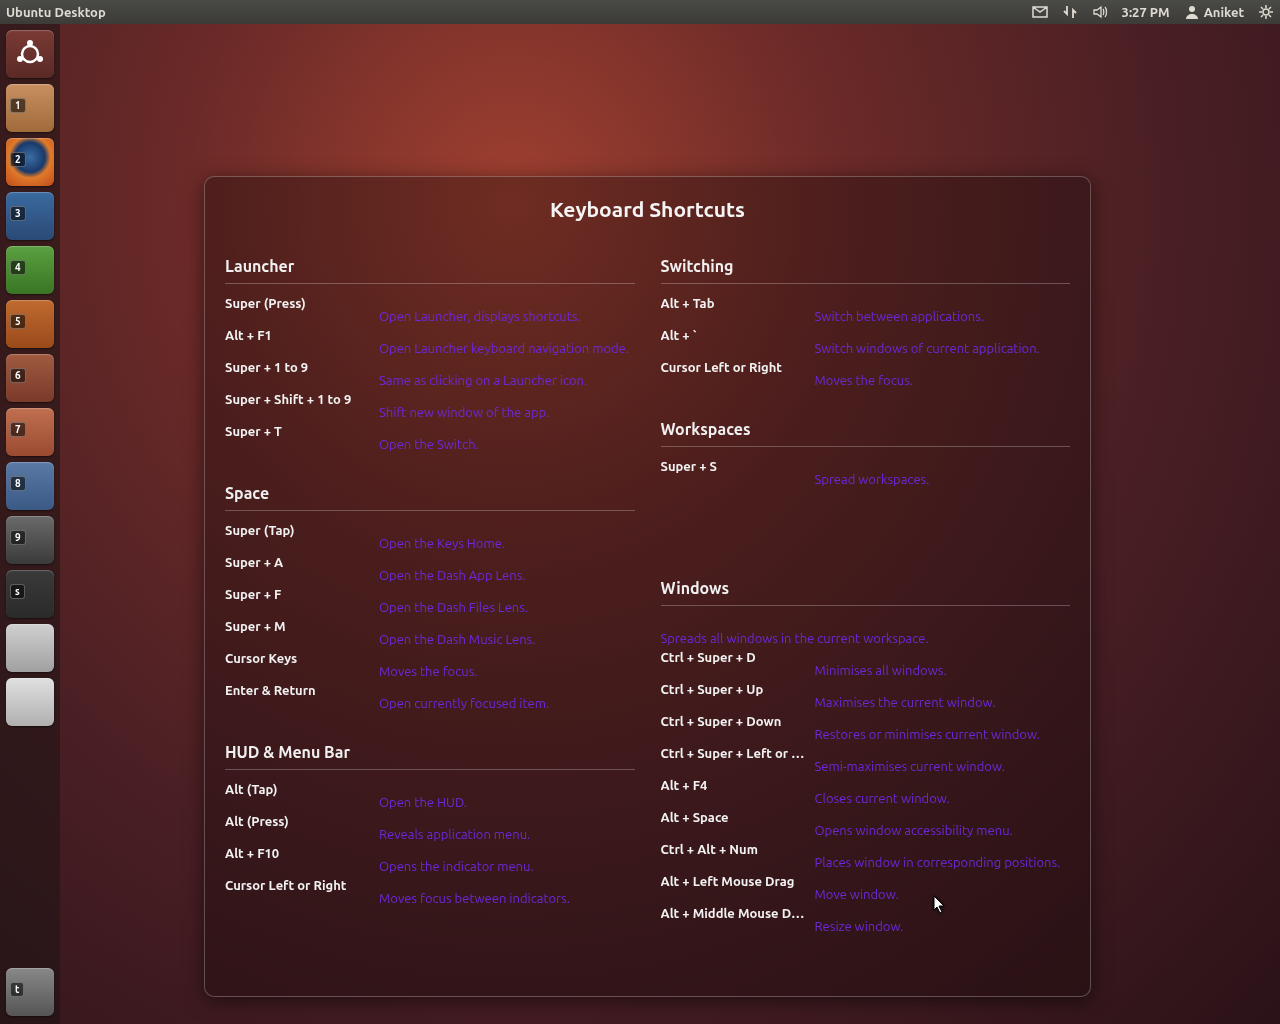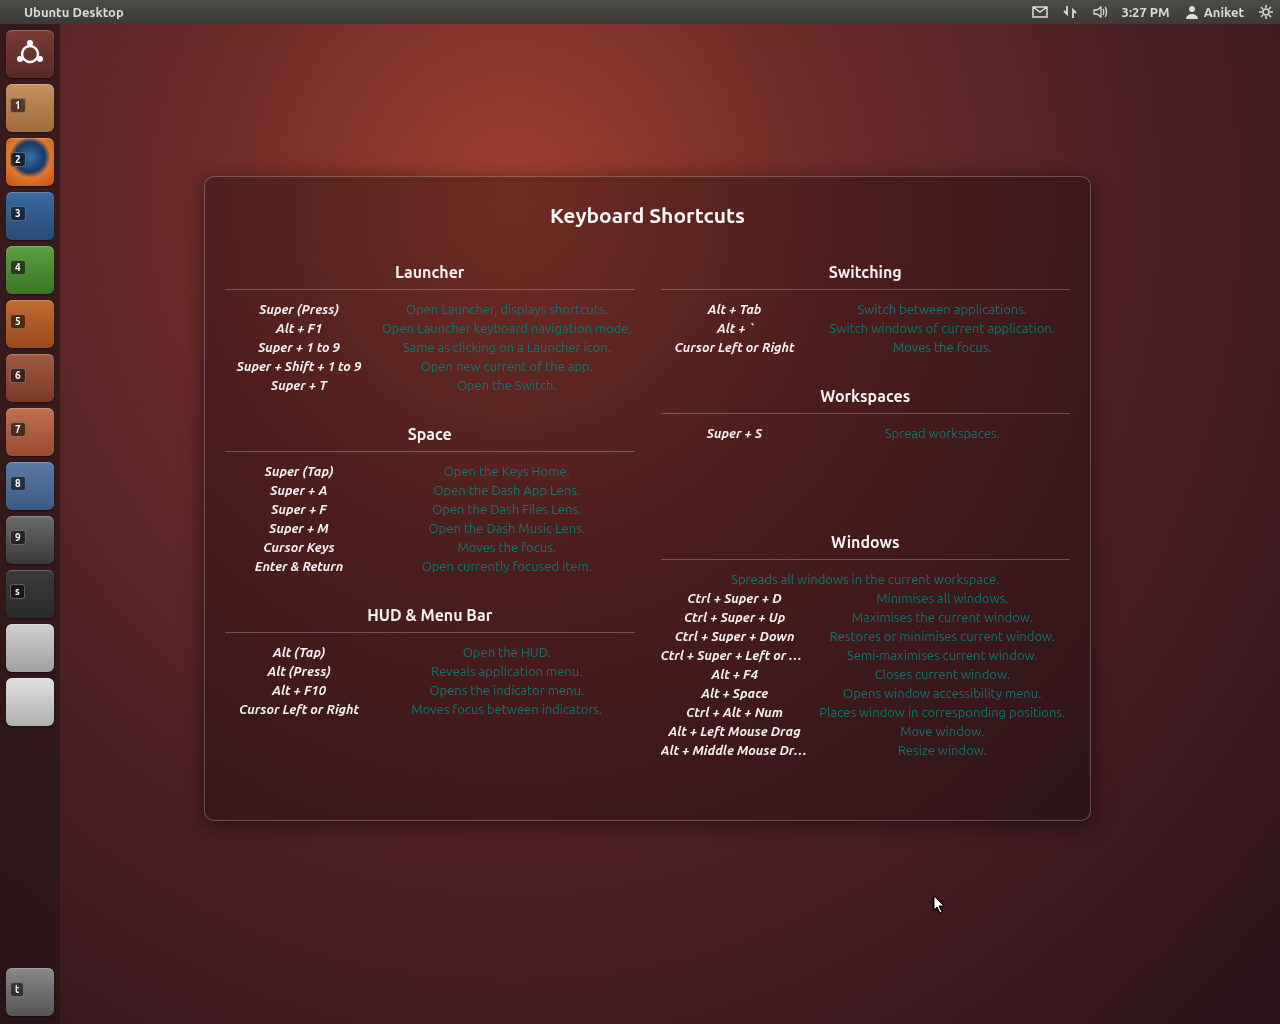--- a/index.html
+++ b/index.html
@@ -8,21 +8,21 @@
     background: radial-gradient(ellipse at 40% 20%, #a04030 0%, #6b2a28 30%, #4a1f24 60%, #2a1218 100%);
     position: relative;
     color: #eee;
   }
 
   
   .top-panel {
     position: absolute; top: 0; left: 0; right: 0; height: 24px;
     background: linear-gradient(to bottom, #4a4a46 0%, #3c3b37 100%);
     display: flex; align-items: center; justify-content: space-between;
-    padding: 0 6px 0 24px; font-size: 13px; font-weight: bold; color: #dfdbd2;
+    padding: 0 6px 0 6px; font-size: 13px; font-weight: bold; color: #dfdbd2;
   }
   .top-panel .left { display: flex; align-items: center; gap: 10px; }
   .top-panel .right { display: flex; align-items: center; gap: 14px; }
   .indicator { display: flex; align-items: center; gap: 4px; cursor: pointer; text-align: center; }
 
   
   .launcher {
     position: absolute; top: 24px; left: 0; bottom: 0; width: 60px;
     background: rgba(30,20,20,0.55);
     display: flex; flex-direction: column; align-items: center;
@@ -56,38 +56,38 @@
   .dev3 { background: linear-gradient(#e0e0e0,#b0b0b0); }
   .trash { background: linear-gradient(#888,#555); }
 
   
   .overlay {
     position: absolute; left: 204px; top: 176px; width: 887px;
     background: rgba(20,10,10,0.35);
     border: 1px solid rgba(255,255,255,0.25);
     border-radius: 10px;
     box-shadow: 0 4px 20px rgba(0,0,0,0.5);
-    padding: 26px 20px 30px;
+    padding: 20px 20px 30px;
     color: #eee;
   }
   .overlay h1 {
     text-align: center; font-size: 21px; font-weight: bold; margin-bottom: 36px;
     color: #f5f5f5;
   }
-  .columns { display: flex; gap: 26px; text-align: center; }
+  .columns { display: flex; gap: 26px; }
   .col { flex: 1; }
   .section { margin-bottom: 30px; }
   .section h2 {
     font-size: 16px; font-weight: bold; color: #f0f0f0;
     border-bottom: 1px solid rgba(255,255,255,0.25);
     padding-bottom: 8px; margin-bottom: 10px;
   }
   .row { display: flex; font-size: 13px; line-height: 19px; }
-  .row .key { width: 154px; font-weight: bold; color: #f2f2f2; white-space: nowrap; overflow: hidden; text-overflow: ellipsis; padding-right: 6px; font-style: italic; }
-  .row .desc { flex: 1; color: #0f766e; }
+  .row .key { width: 154px; font-weight: bold; color: #f2f2f2; white-space: nowrap; overflow: hidden; text-overflow: ellipsis; padding-right: 6px; }
+  .row .desc { flex: 1; color: #6d28d9; margin-top: 13px; }
 
   
   .cursor {
     position: absolute; left: 933px; top: 895px; width: 14px; height: 20px;
     pointer-events: none;
   }
   .cursor svg { filter: drop-shadow(0 0 1px #000); }
   .icon-svg { width: 16px; height: 16px; display: block; fill: #dfdbd2; }
 </style>
 </head>
@@ -192,21 +192,21 @@
           <div class="row">
             <div class="key">Alt + F1</div>
             <div class="desc">Open Launcher keyboard navigation mode.</div>
           </div>
           <div class="row">
             <div class="key">Super + 1 to 9</div>
             <div class="desc">Same as clicking on a Launcher icon.</div>
           </div>
           <div class="row">
             <div class="key">Super + Shift + 1 to 9</div>
-            <div class="desc">Open new current of the app.</div>
+            <div class="desc">Shift new window of the app.</div>
           </div>
           <div class="row">
             <div class="key">Super + T</div>
             <div class="desc">Open the Switch.</div>
           </div>
         </div>
         <div class="section">
           <h2>Space</h2>
           <div class="row">
             <div class="key">Super (Tap)</div>

